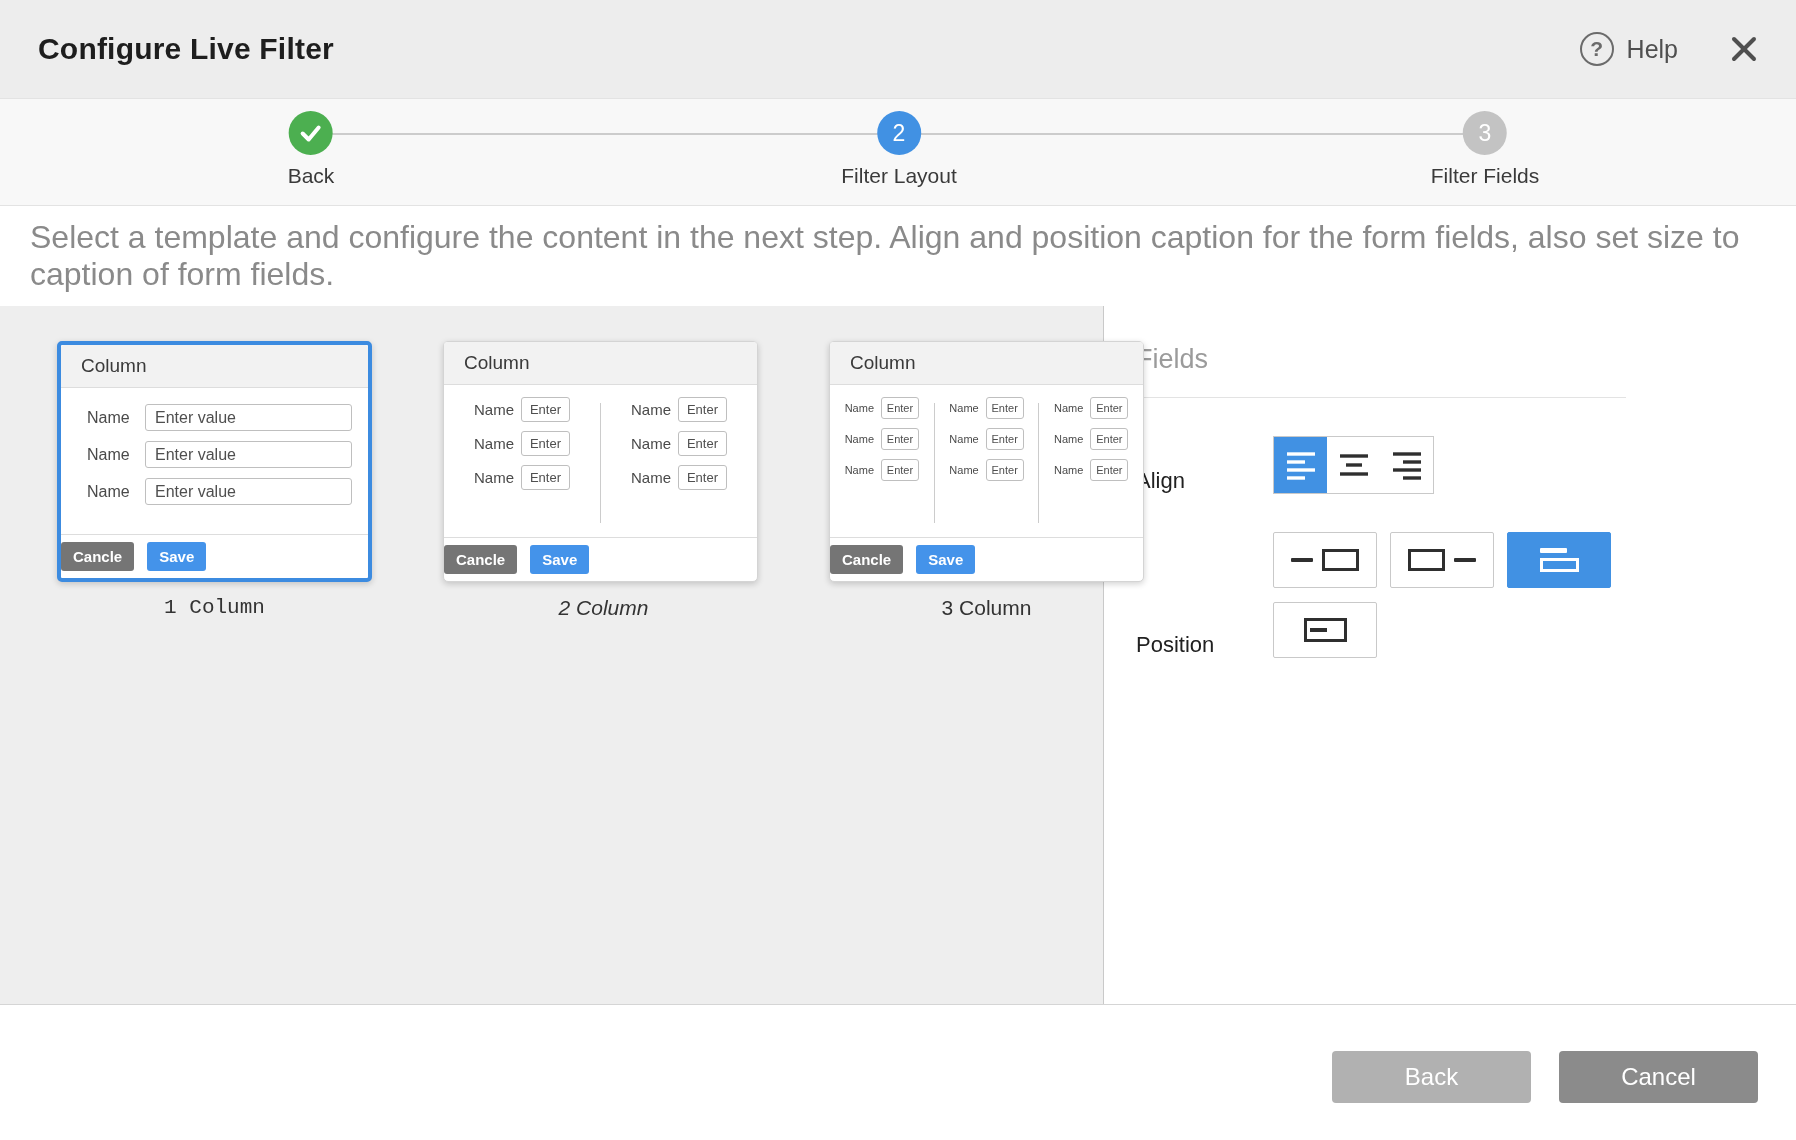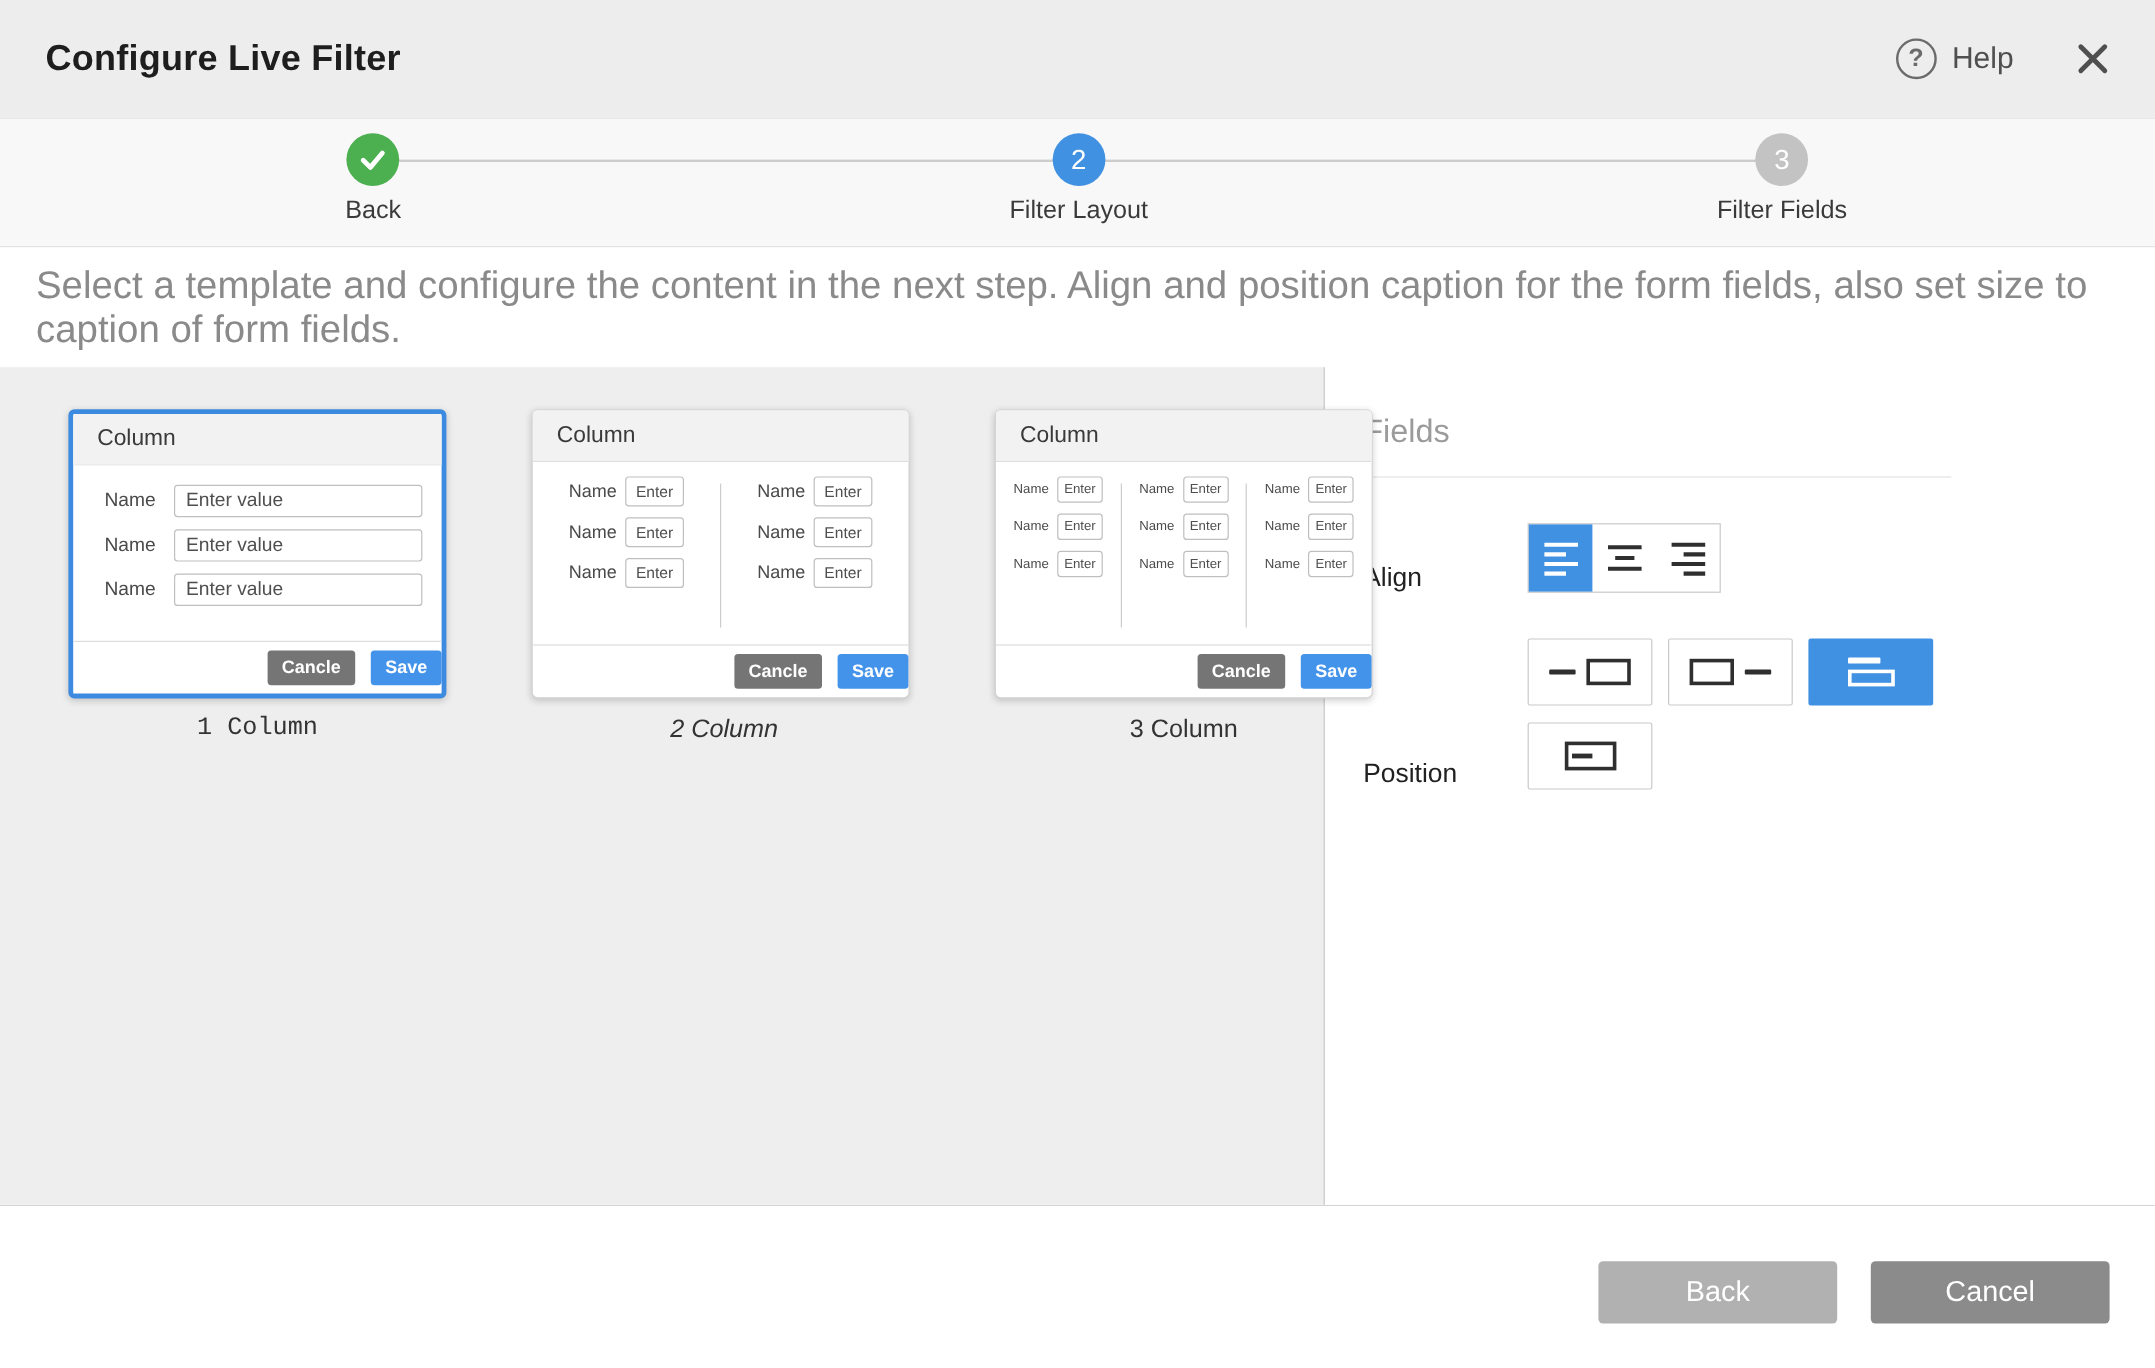--- a/index.html
+++ b/index.html
@@ -43,21 +43,21 @@
   
   .tcard { position:absolute; top:35px; width:315px; height:241px; background:#fff;
            border:1px solid #d4d4d4; border-radius:5px; display:flex; flex-direction:column;
            box-shadow:0 2px 6px rgba(0,0,0,.18); cursor:pointer; }
   .tcard.selected { border:4px solid #3c8be0; }
   .tc1 { left:57px; } .tc2 { left:443px; } .tc3 { left:829px; }
   .tcard-head { height:43px; background:#f2f2f2; border-bottom:1px solid #ddd; border-radius:3px 3px 0 0;
                 display:flex; align-items:center; padding-left:20px; font-size:19px; color:#3a3a3a; }
   .tcard-body { flex:1; overflow:hidden; }
   .tcard-foot { height:44px; border-top:1px solid #ddd; display:flex; align-items:center;
-                justify-content:flex-end; gap:13px; padding-right:0; }
+                gap:13px; padding-right:16px; }
   .mini-btn { height:29px; padding:0 12px; border-radius:3px; color:#fff; font-size:15px; font-weight:bold;
               display:flex; align-items:center; }
   .mini-cancle { background:#757575; }
   .mini-save { background:#4493ea; }
 
   .body1 { padding:16px 16px 0 26px; }
   .row1 { display:flex; align-items:center; margin-bottom:10px; }
   .lbl1 { font-size:16px; color:#4a4a4a; width:52px; flex:none; }
   .input1 { flex:1; height:27px; margin-left:6px; border:1px solid #bfbfbf; border-radius:3px;
             display:flex; align-items:center; padding-left:9px; font-size:16px; color:#4f4f4f; background:#fff; }

